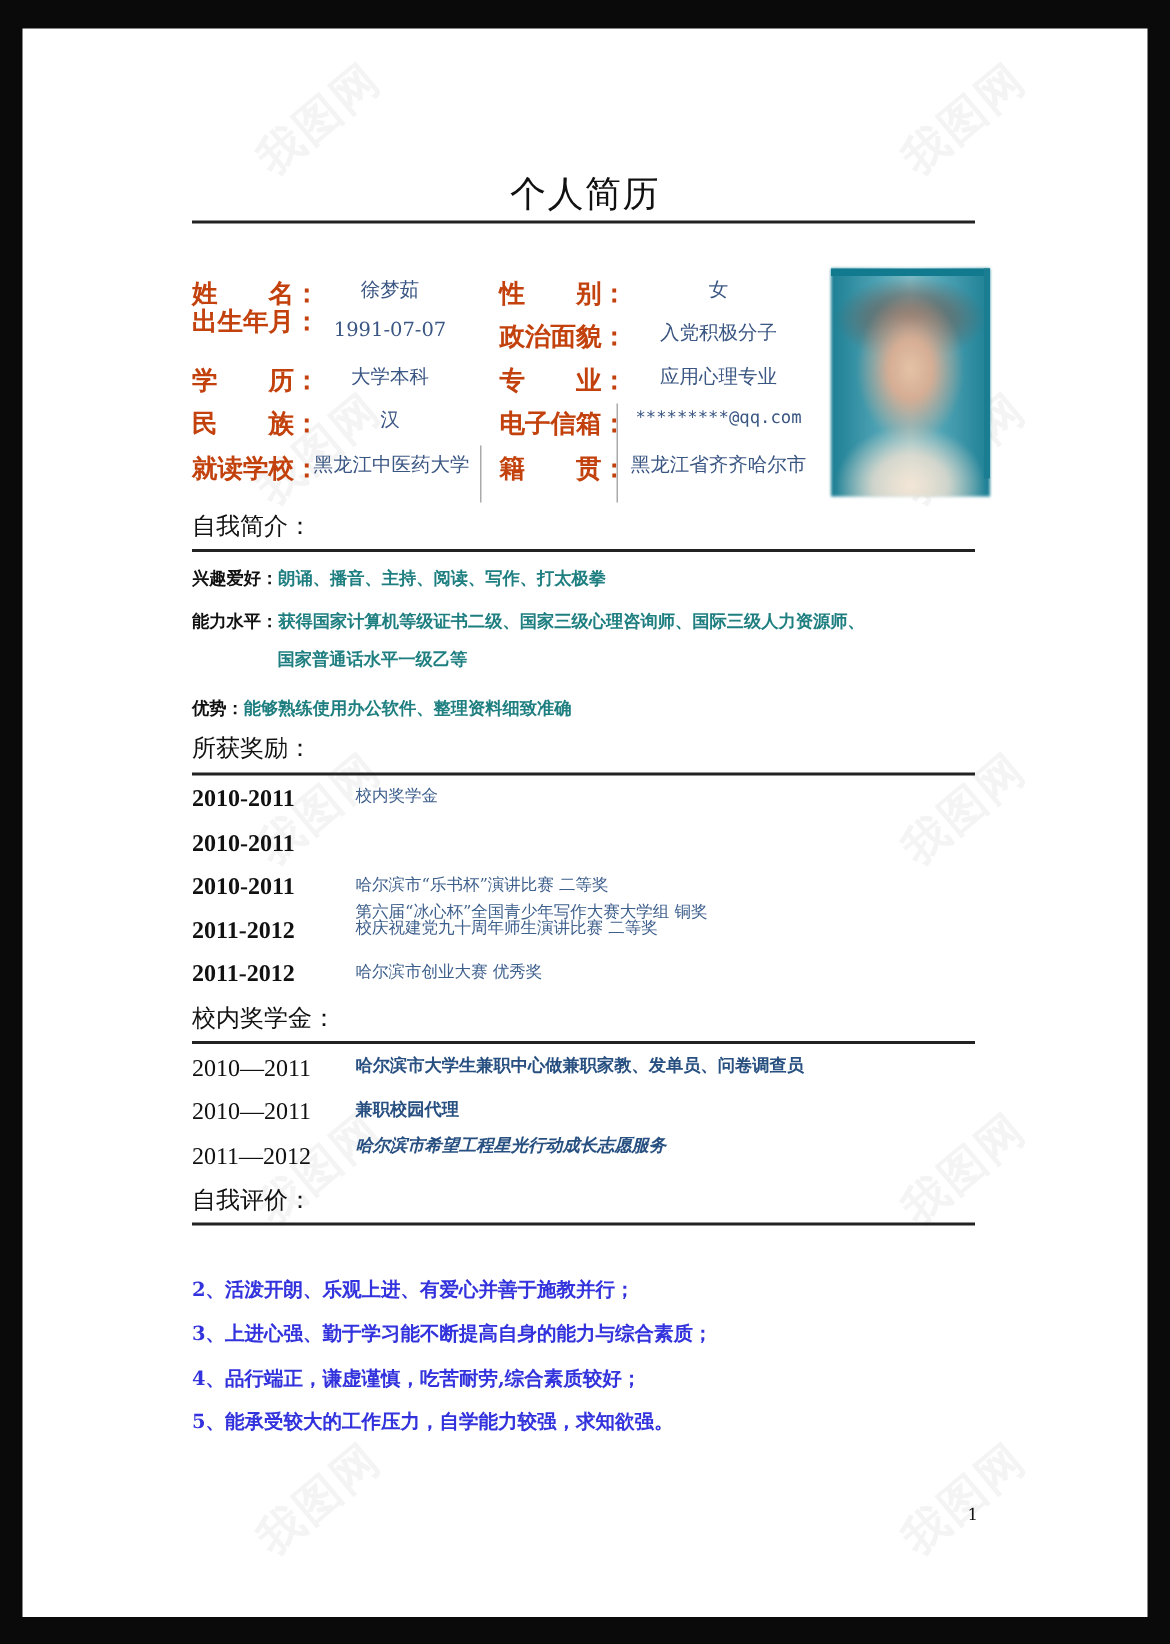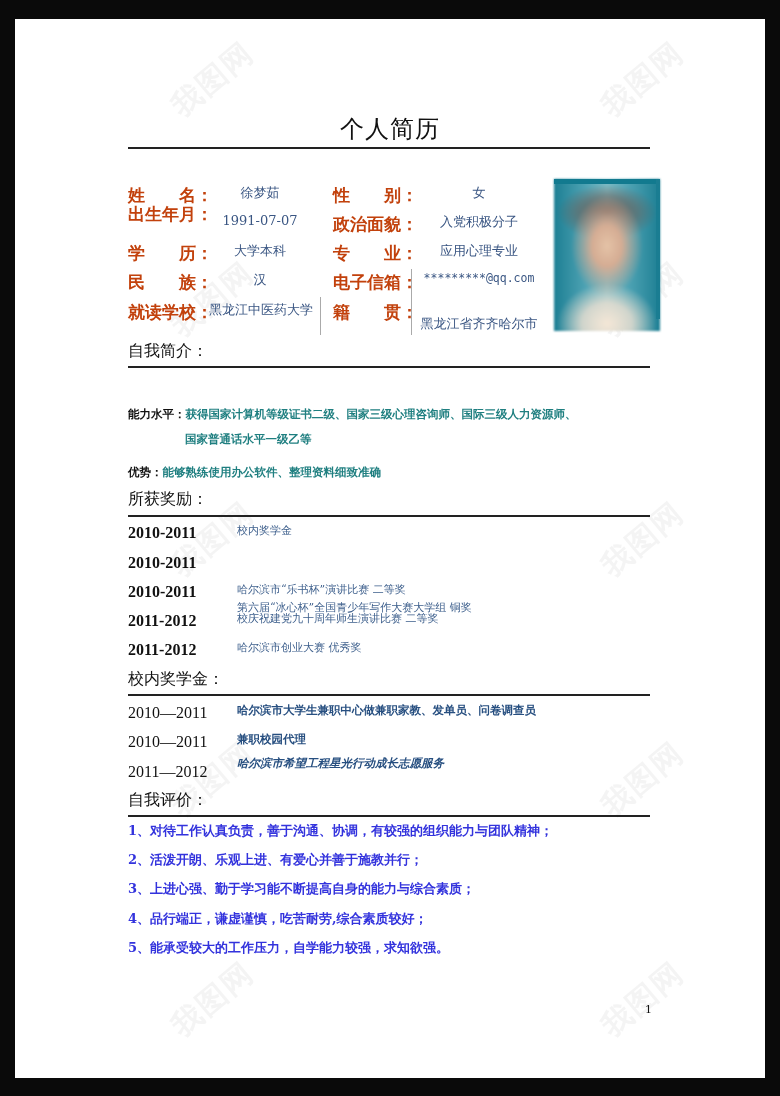--- a/index.html
+++ b/index.html
@@ -89,33 +89,36 @@
     <div class="abs val" style="left:398px;top:223px;width:132px;">应用心理专业</div>
 
     <div class="abs lbl" style="left:113px;top:252px;">民　　族：</div>
     <div class="abs val" style="left:190px;top:252px;width:110px;">汉</div>
     <div class="abs lbl" style="left:318px;top:252px;">电子信箱：</div>
     <div class="abs val" style="left:398px;top:252px;width:132px;font-size:11.5px;font-family:'DejaVu Sans Mono',monospace;">*********@qq.com</div>
 
     <div class="abs lbl" style="left:113px;top:282px;">就读学校：</div>
     <div class="abs val" style="left:188px;top:282px;width:116px;">黑龙江中医药大学</div>
     <div class="abs lbl" style="left:318px;top:282px;">籍　　贯：</div>
-    <div class="abs val" style="left:398px;top:296px;width:132px;text-align:center;">黑龙江省齐齐哈尔市</div>
+    <div class="abs val" style="left:398px;top:282px;width:132px;text-align:center;">黑龙江省齐齐哈尔市</div>
 
     <div class="vsep" style="left:305px;top:278px;height:38px;"></div>
     <div class="vsep" style="left:396px;top:250px;height:66px;"></div>
   </div>
 
   <div class="photo"></div>
   <div class="photo-topbar"></div>
   <div class="photo-edge"></div>
 
   <div class="abs sec" style="left:113px;top:322px;">自我简介：</div>
   <div class="rule" style="top:347px;"></div>
 
+  <div class="abs" style="left:113px;top:355px;">
+    <span class="intro-lbl">兴趣爱好：</span><span class="intro-val">朗诵、播音、主持、阅读、写作、打太极拳</span>
+  </div>
   <div class="abs" style="left:113px;top:384px;">
     <span class="intro-lbl">能力水平：</span><span class="intro-val">获得国家计算机等级证书二级、国家三级心理咨询师、国际三级人力资源师、</span>
   </div>
   <div class="abs intro-val" style="left:170px;top:413px;">国家普通话水平一级乙等</div>
   <div class="abs" style="left:113px;top:442px;">
     <span class="intro-lbl">优势：</span><span class="intro-val">能够熟练使用办公软件、整理资料细致准确</span>
   </div>
 
   <div class="abs sec" style="left:113px;top:470px;">所获奖励：</div>
   <div class="rule" style="top:496px;"></div>
@@ -137,20 +140,19 @@
   <div class="abs yr" style="left:113px;top:685px;font-weight:normal;">2010—2011</div>
   <div class="abs prac" style="left:222px;top:684px;">哈尔滨市大学生兼职中心做兼职家教、发单员、问卷调查员</div>
   <div class="abs yr" style="left:113px;top:714px;font-weight:normal;">2010—2011</div>
   <div class="abs prac" style="left:222px;top:713px;">兼职校园代理</div>
   <div class="abs yr" style="left:113px;top:744px;font-weight:normal;">2011—2012</div>
   <div class="abs prac" style="left:222px;top:737px;font-style:italic;">哈尔滨市希望工程星光行动成长志愿服务</div>
 
   <div class="abs sec" style="left:113px;top:771px;">自我评价：</div>
   <div class="rule" style="top:796px;"></div>
 
-  <div class="abs eval" style="left:113px;top:803px;">1、对待工作认真负责，善于沟通、协调，有较强的组织能力与团队精神；</div>
   <div class="abs eval" style="left:113px;top:832px;">2、活泼开朗、乐观上进、有爱心并善于施教并行；</div>
   <div class="abs eval" style="left:113px;top:861px;">3、上进心强、勤于学习能不断提高自身的能力与综合素质；</div>
   <div class="abs eval" style="left:113px;top:891px;">4、品行端正，谦虚谨慎，吃苦耐劳,综合素质较好；</div>
   <div class="abs eval" style="left:113px;top:920px;">5、能承受较大的工作压力，自学能力较强，求知欲强。</div>
 
   <div class="abs pgnum" style="left:630px;top:984px;">1</div>
 </div>
 
 </body></html>

